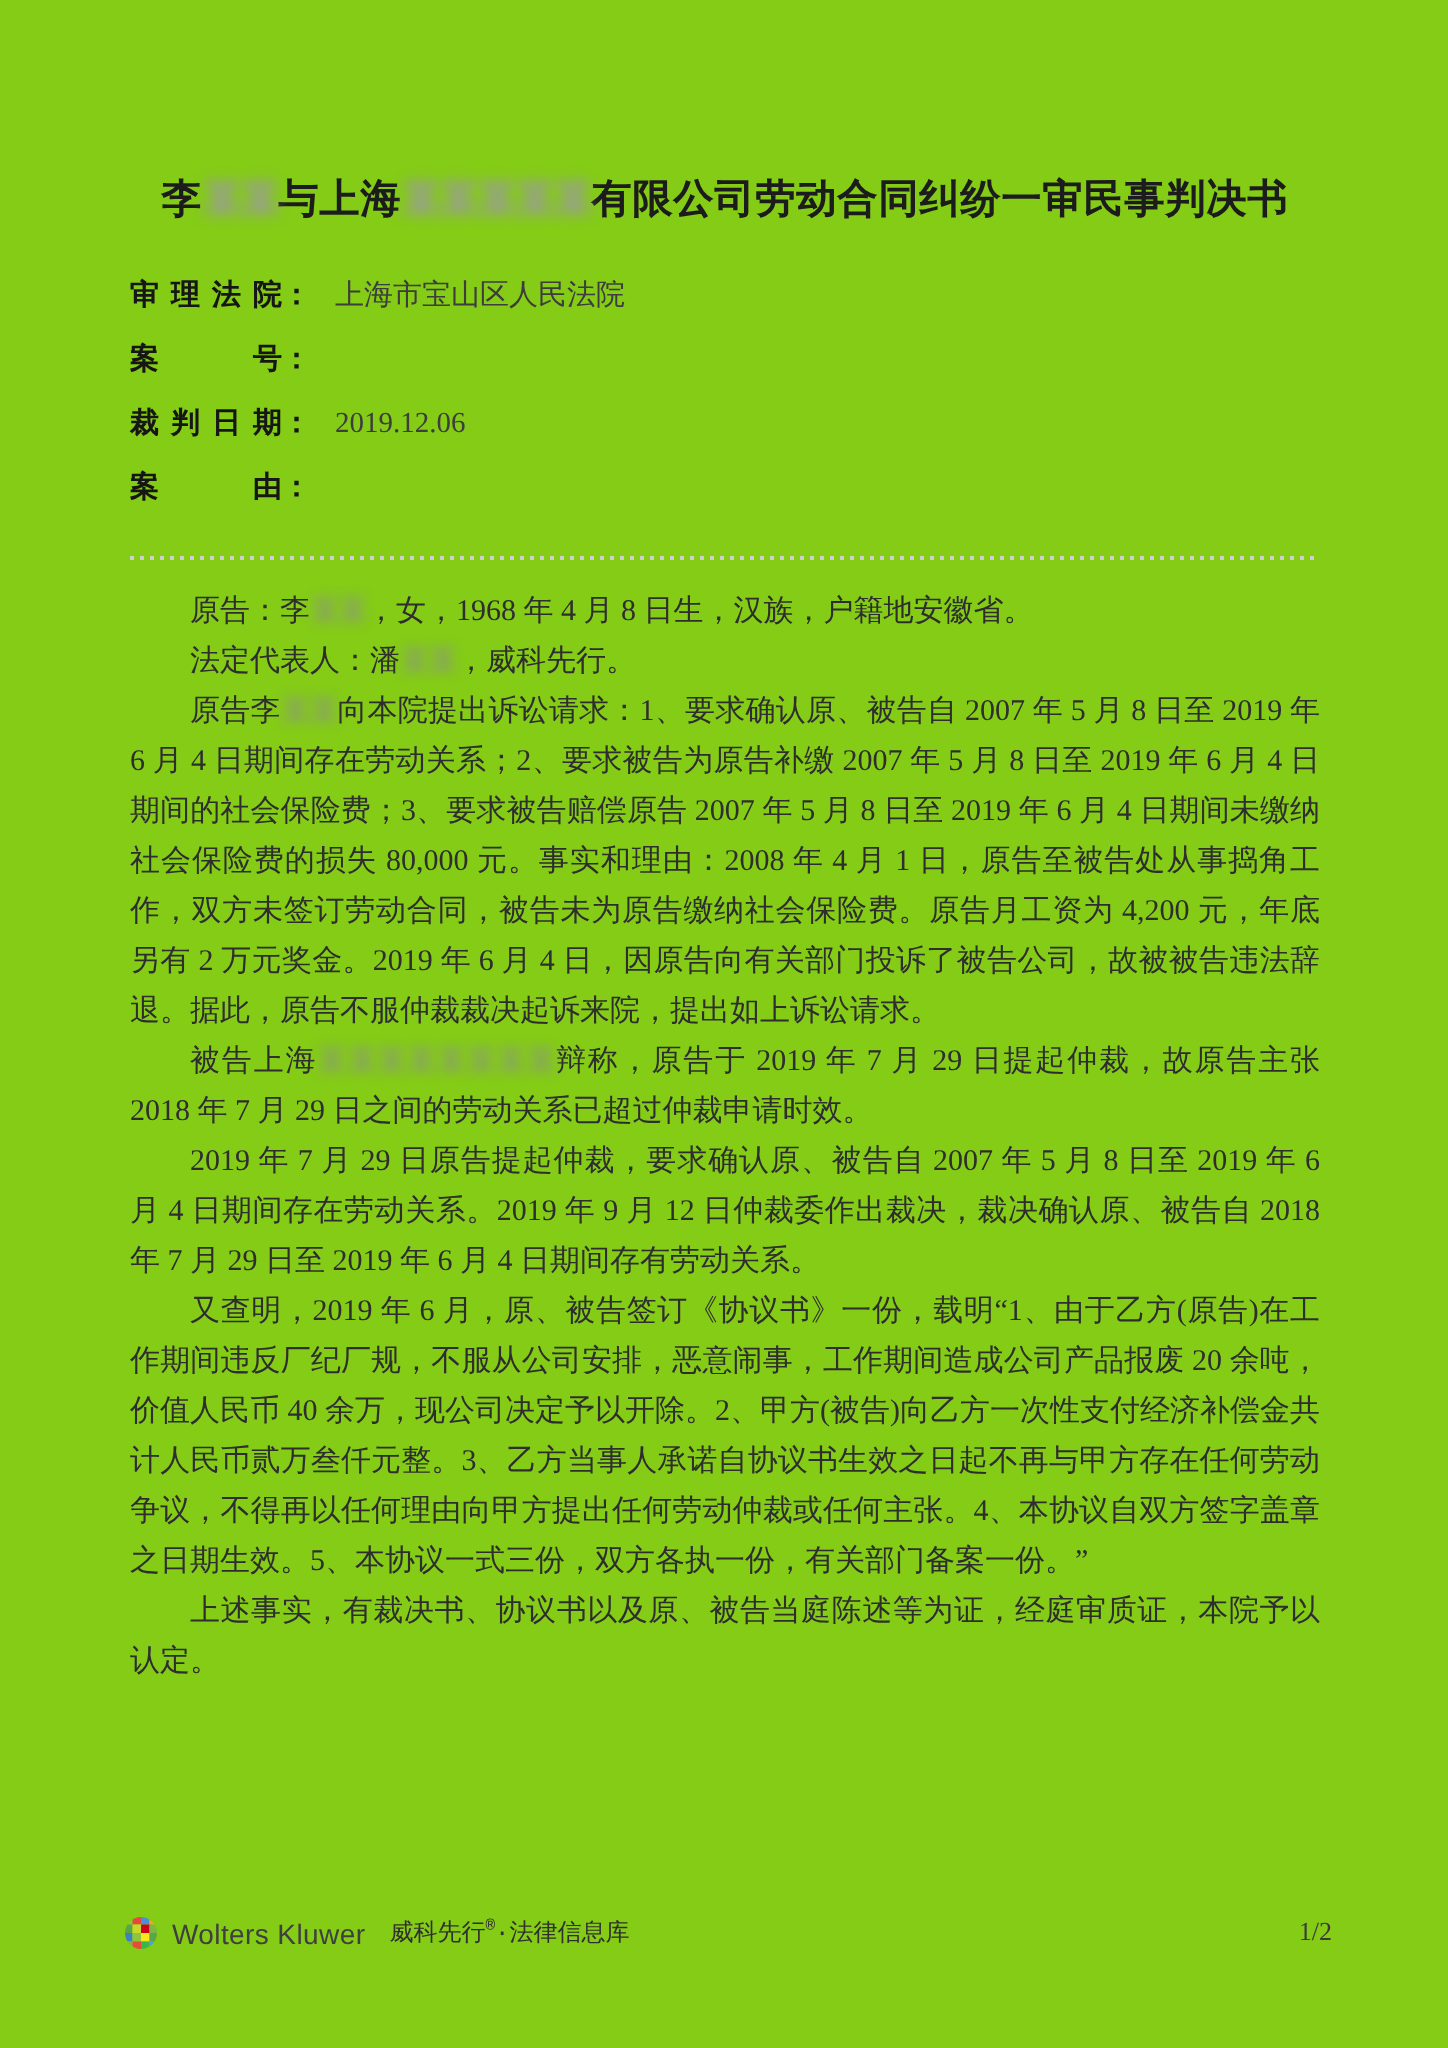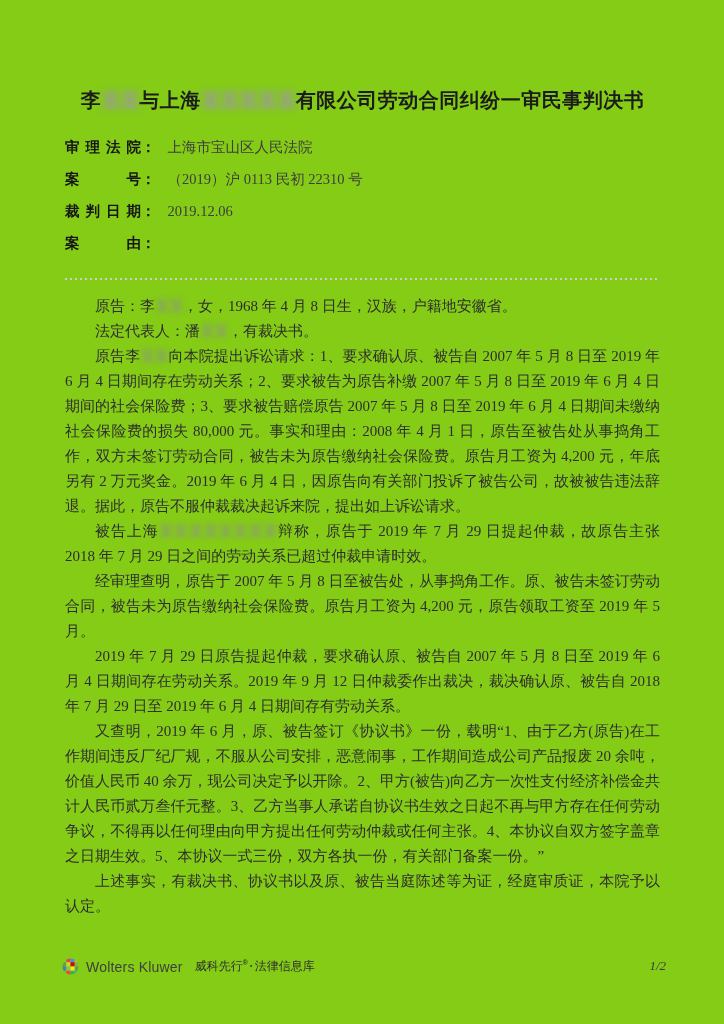--- a/index.html
+++ b/index.html
@@ -61,21 +61,20 @@
   }
   .product {
     font-family:Liberation Mono, monospace;
     font-size:12px; color:#2f2f2f; margin-left:12px;
   }
   .product sup { font-size:8px; }
   .page-num {
     margin-left:auto;
     font-size:13px; color:#3a3a3a;
     align-self:flex-start;
-    font-style:italic;
   }
 </style>
 </head>
 <body>
 
 <div class="page">
   <div class="content">
     <h1 class="doc-title"><span>李</span><span class="redact">某某</span><span>与上海</span><span class="redact">某某某某某</span><span>有限公司劳动合同纠纷一审民事判决书</span></h1>
 
     <div class="meta">
@@ -88,21 +87,20 @@
           </span>
           <span class="meta-colon">：</span>
           <span class="meta-value">上海市宝山区人民法院</span>
         </div>
         <div class="meta-row">
           <span class="meta-label">
             <i style="font-style: normal;">案</i>
             <i style="font-style: normal;">号</i>
           </span>
           <span class="meta-colon">：</span>
-          <span class="meta-value">（2019）沪 0113 民初 22310 号</span>
         </div>
         <div class="meta-row">
           <span class="meta-label">
             <i style="font-style: normal;">裁</i>
             <i style="font-style: normal;">判</i>
             <i style="font-style: normal;">日</i>
             <i style="font-style: normal;">期</i>
           </span>
           <span class="meta-colon">：</span>
           <span class="meta-value">2019.12.06</span>
@@ -113,24 +111,23 @@
             <i style="font-style: normal;">由</i>
           </span>
           <span class="meta-colon">：</span>
         </div>
       </div>
 
     <div class="dotted-sep"></div>
 
     <div class="doc-body">
         <p><span>原告：李</span><span class="redact">某某</span><span>，女，1968 年 4 月 8 日生，汉族，户籍地安徽省。</span></p>
-        <p><span>法定代表人：潘</span><span class="redact">某某</span><span>，有裁决书。</span></p>
+        <p><span>法定代表人：潘</span><span class="redact">某某</span><span>，威科先行。</span></p>
         <p><span>原告李</span><span class="redact">某某</span><span>向本院提出诉讼请求：1、要求确认原、被告自 2007 年 5 月 8 日至 2019 年 6 月 4 日期间存在劳动关系；2、要求被告为原告补缴 2007 年 5 月 8 日至 2019 年 6 月 4 日期间的社会保险费；3、要求被告赔偿原告 2007 年 5 月 8 日至 2019 年 6 月 4 日期间未缴纳社会保险费的损失 80,000 元。事实和理由：2008 年 4 月 1 日，原告至被告处从事捣角工作，双方未签订劳动合同，被告未为原告缴纳社会保险费。原告月工资为 4,200 元，年底另有 2 万元奖金。2019 年 6 月 4 日，因原告向有关部门投诉了被告公司，故被被告违法辞退。据此，原告不服仲裁裁决起诉来院，提出如上诉讼请求。</span></p>
         <p><span>被告上海</span><span class="redact">某某某某某某某某</span><span>辩称，原告于 2019 年 7 月 29 日提起仲裁，故原告主张 2018 年 7 月 29 日之间的劳动关系已超过仲裁申请时效。</span></p>
-        <p><span>经审理查明，原告于 2007 年 5 月 8 日至被告处，从事捣角工作。原、被告未签订劳动合同，被告未为原告缴纳社会保险费。原告月工资为 4,200 元，原告领取工资至 2019 年 5 月。</span></p>
         <p><span>2019 年 7 月 29 日原告提起仲裁，要求确认原、被告自 2007 年 5 月 8 日至 2019 年 6 月 4 日期间存在劳动关系。2019 年 9 月 12 日仲裁委作出裁决，裁决确认原、被告自 2018 年 7 月 29 日至 2019 年 6 月 4 日期间存有劳动关系。</span></p>
         <p><span>又查明，2019 年 6 月，原、被告签订《协议书》一份，载明“1、由于乙方(原告)在工作期间违反厂纪厂规，不服从公司安排，恶意闹事，工作期间造成公司产品报废 20 余吨，价值人民币 40 余万，现公司决定予以开除。2、甲方(被告)向乙方一次性支付经济补偿金共计人民币贰万叁仟元整。3、乙方当事人承诺自协议书生效之日起不再与甲方存在任何劳动争议，不得再以任何理由向甲方提出任何劳动仲裁或任何主张。4、本协议自双方签字盖章之日期生效。5、本协议一式三份，双方各执一份，有关部门备案一份。”</span></p>
         <p><span>上述事实，有裁决书、协议书以及原、被告当庭陈述等为证，经庭审质证，本院予以认定。</span></p>
       </div>
   </div>
 
   <div class="footer">
     <svg class="logo" viewBox="0 0 16 16" id="wk-logo">
         <clipPath id="c">
           <circle cx="8" cy="8" r="7.5"></circle>

